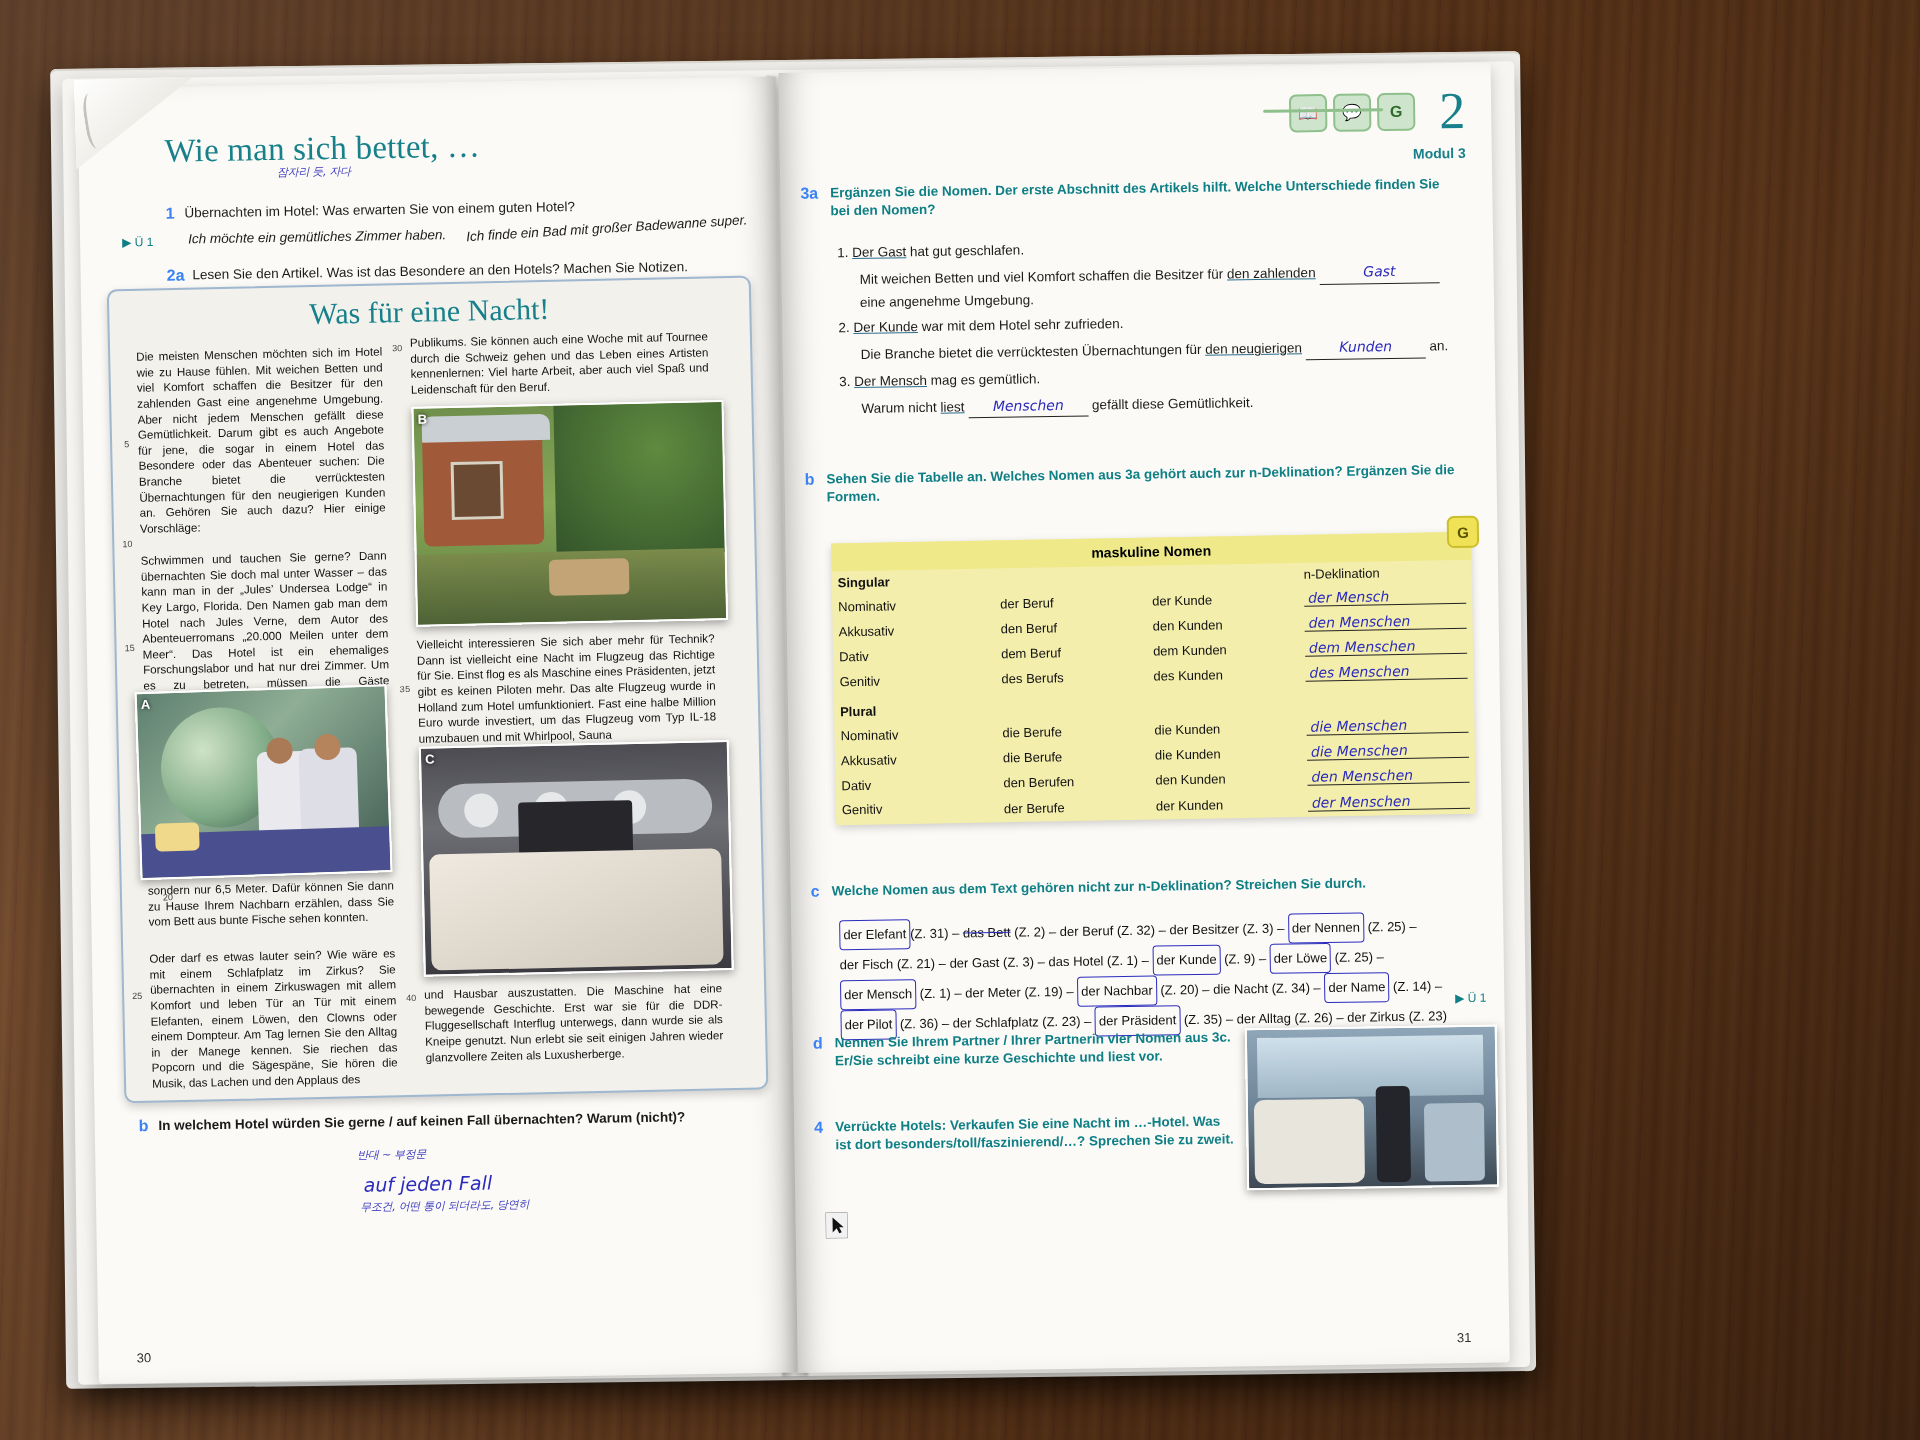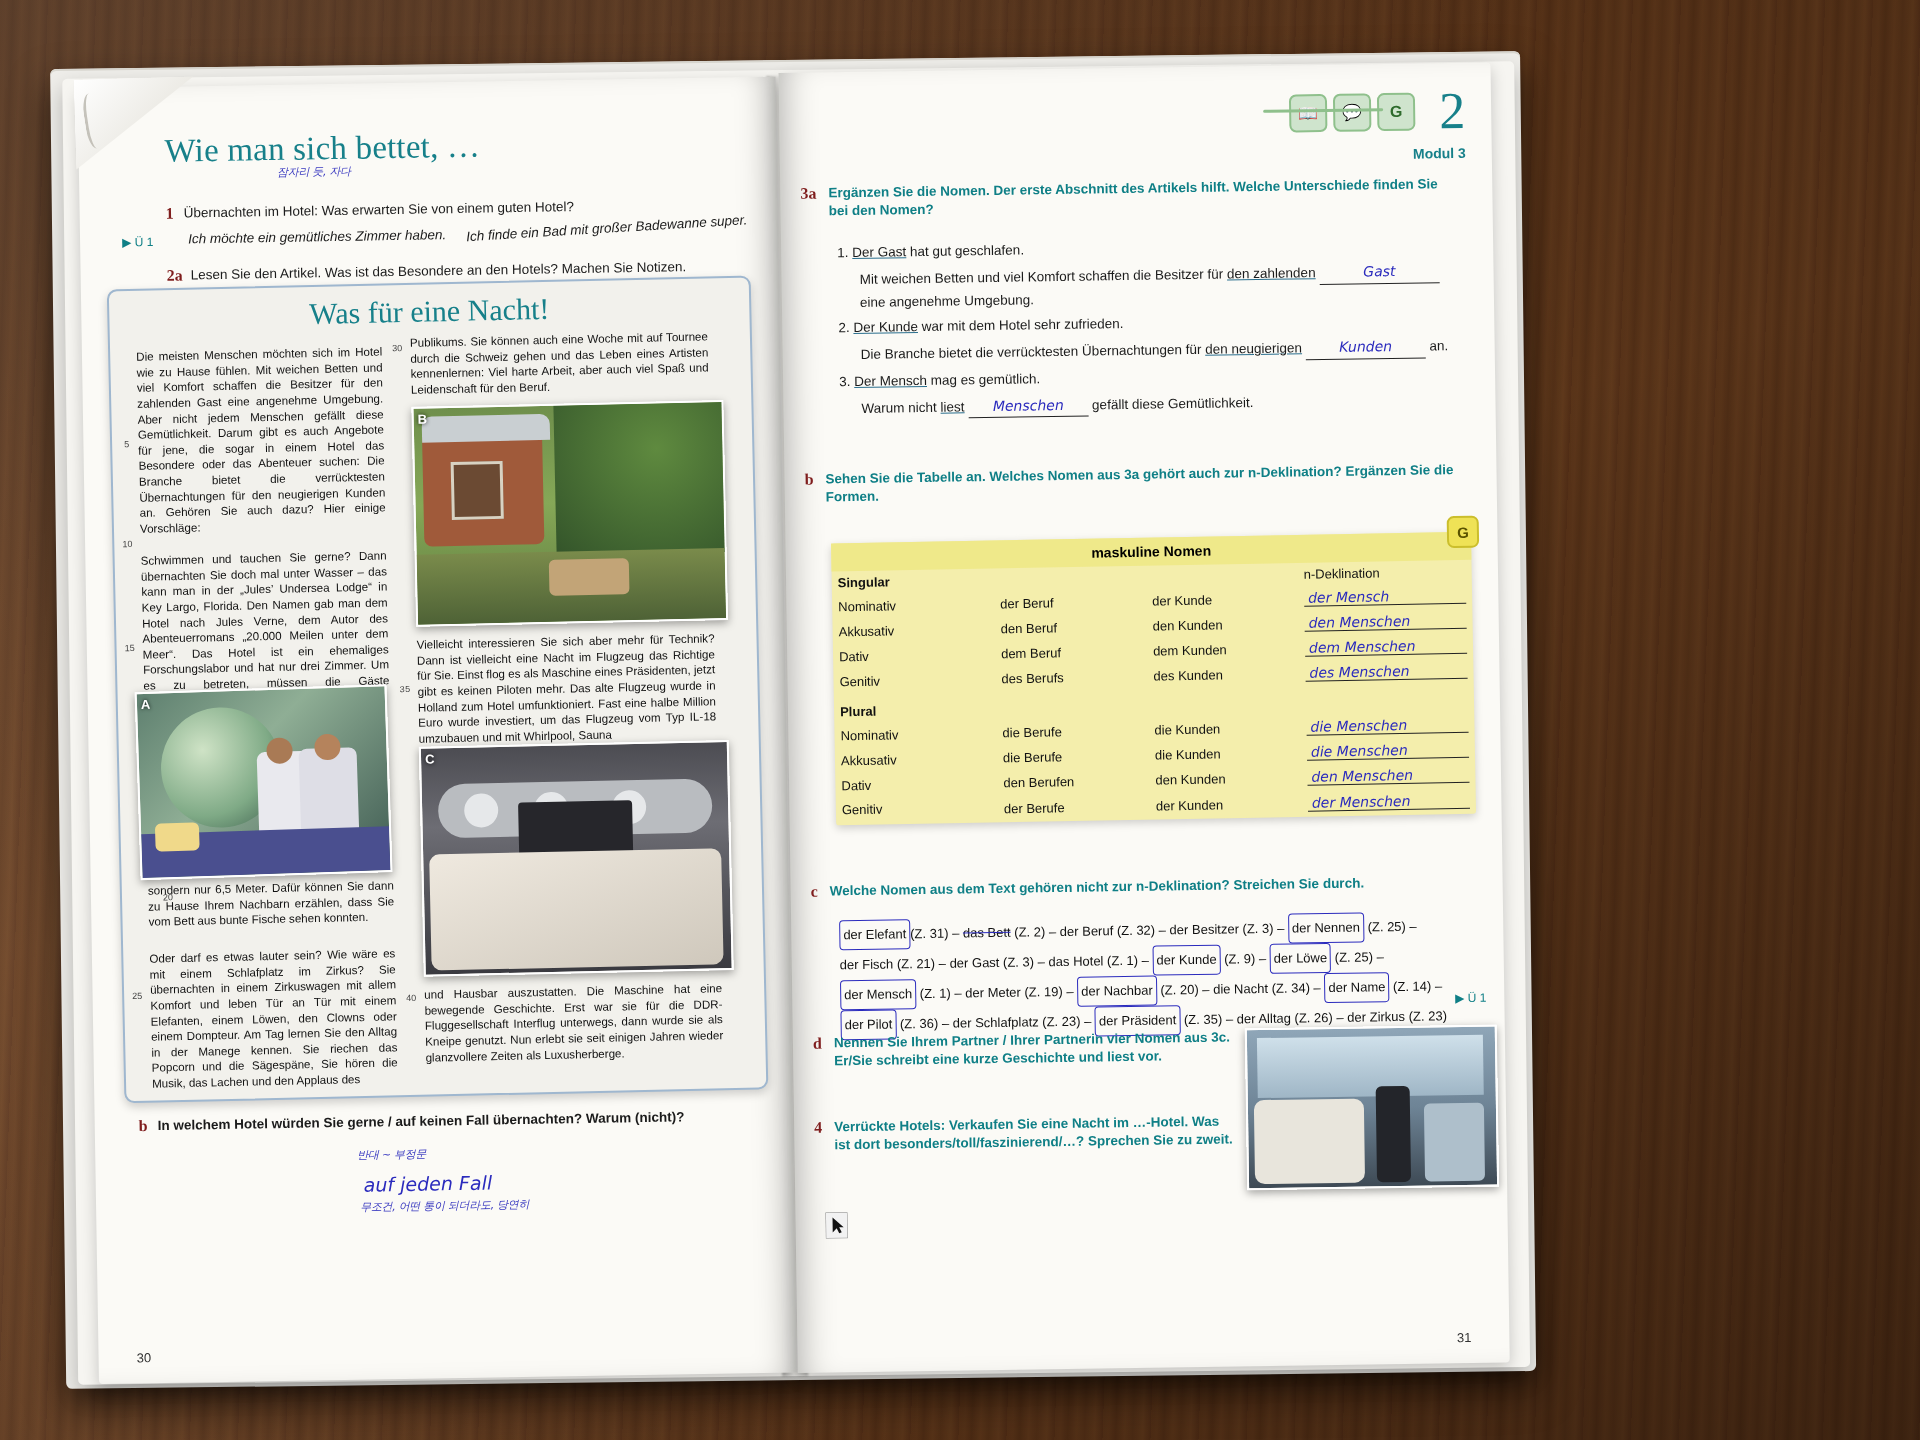--- a/index.html
+++ b/index.html
@@ -67,21 +67,21 @@
   }
   .spiral{
     position:absolute;left:44px;top:58px;width:18px;height:56px;
     border-left:3px solid #b9b6ad;border-radius:40%;
     transform:rotate(-8deg);opacity:.8;
   }
   h1.title{
     font-family:"Liberation Serif", serif;
     font-size:33px;color:#17808a;margin:0;font-weight:400;letter-spacing:.2px;
   }
-  .num{font-weight:700;color:#7f1d1d;font-family:Liberation Serif, serif;}
+  .num{font-weight:700;color:#3b82f6;}
   .exline{font-size:13.5px;color:#1b1b1b;line-height:1.35;}
   .arrow{color:#0f7f86;font-size:12px;}
 
   
   .hw{
     font-family:"DejaVu Sans", sans-serif;
     color:#2b2bbd;font-style:italic;
   }
   .hw-k{font-size:9px;color:#3a3ac0;letter-spacing:-.3px;}
 

